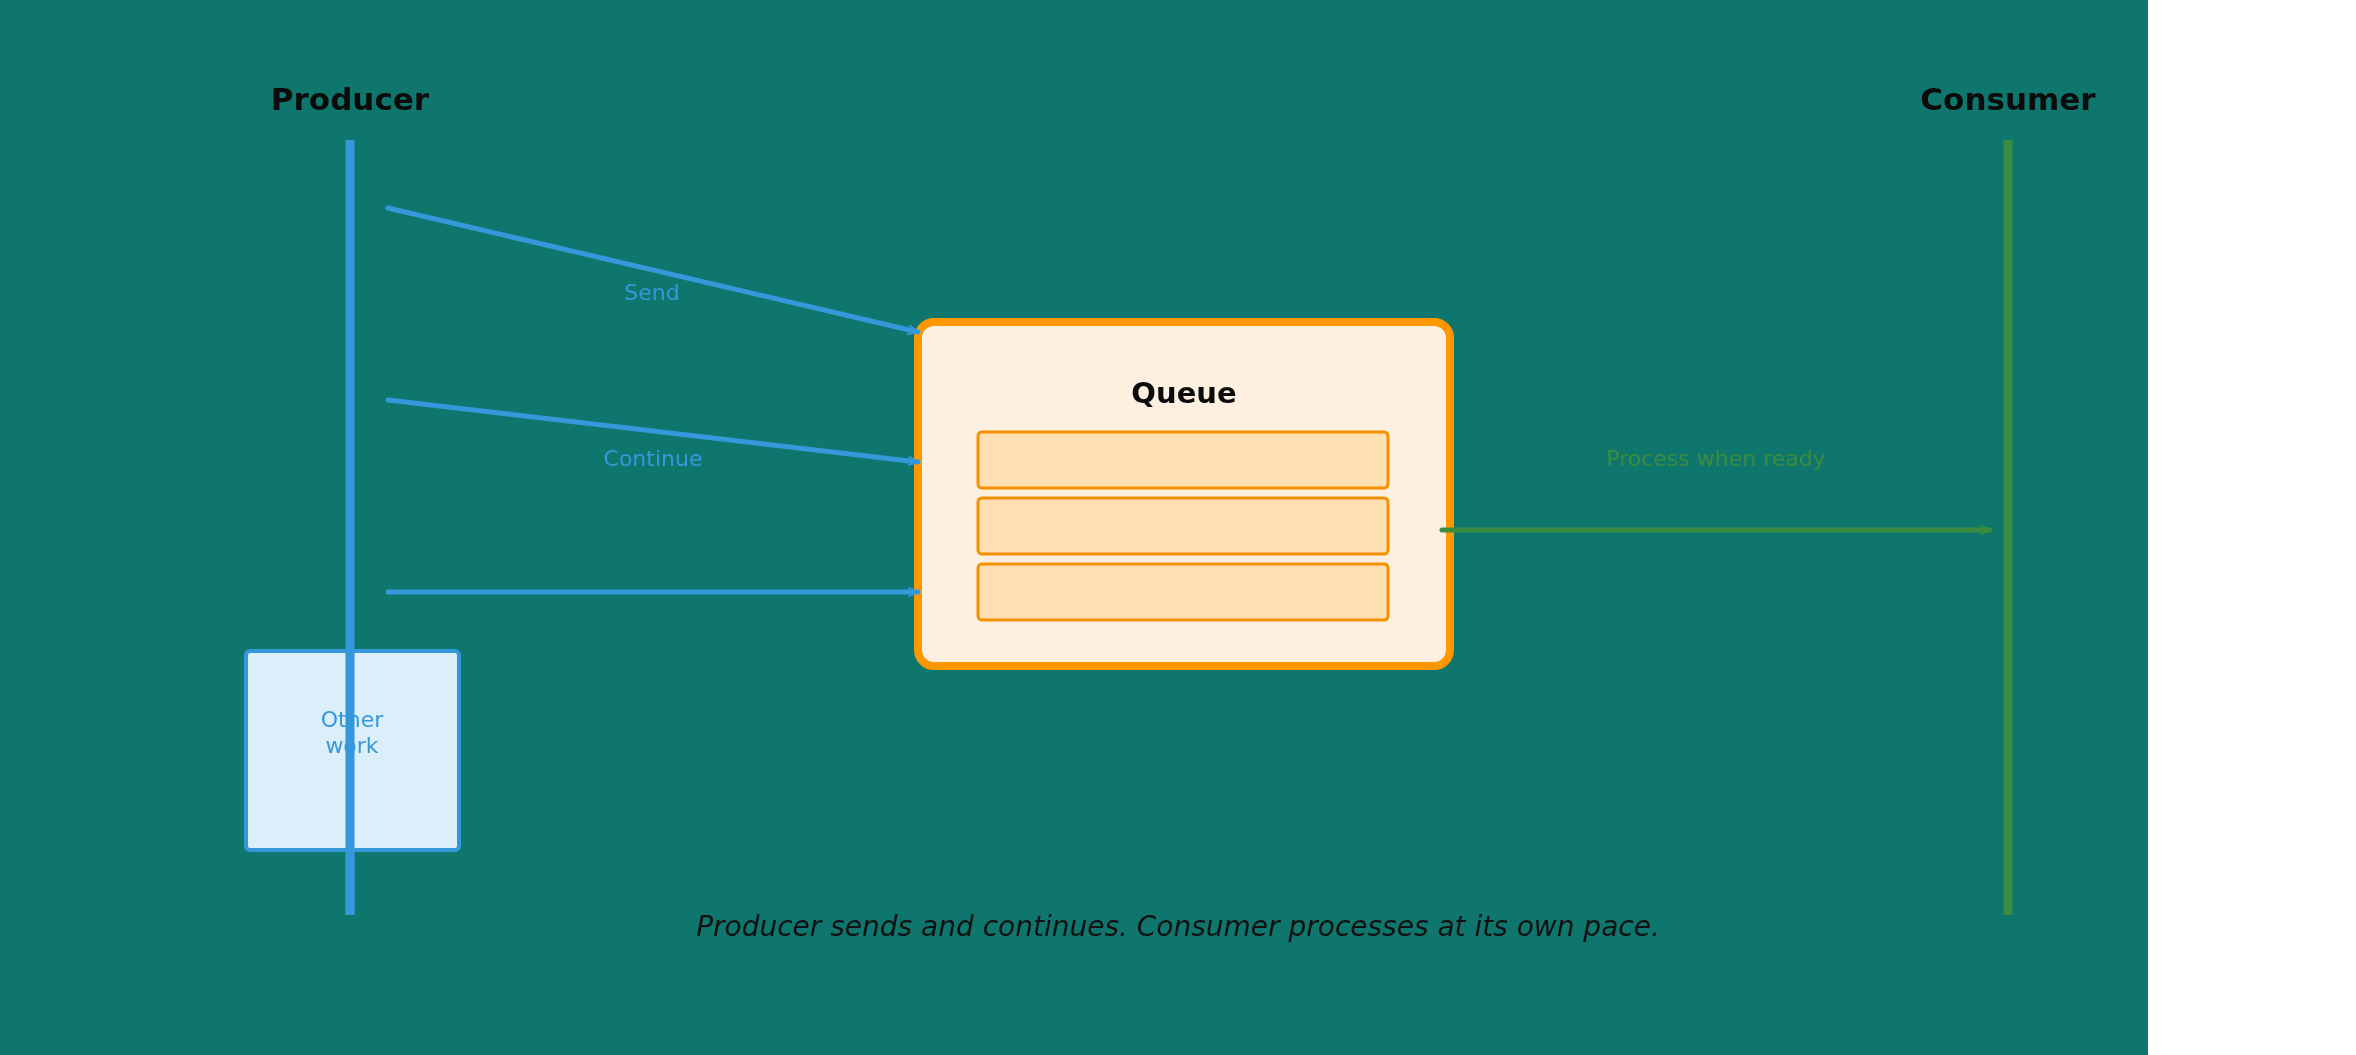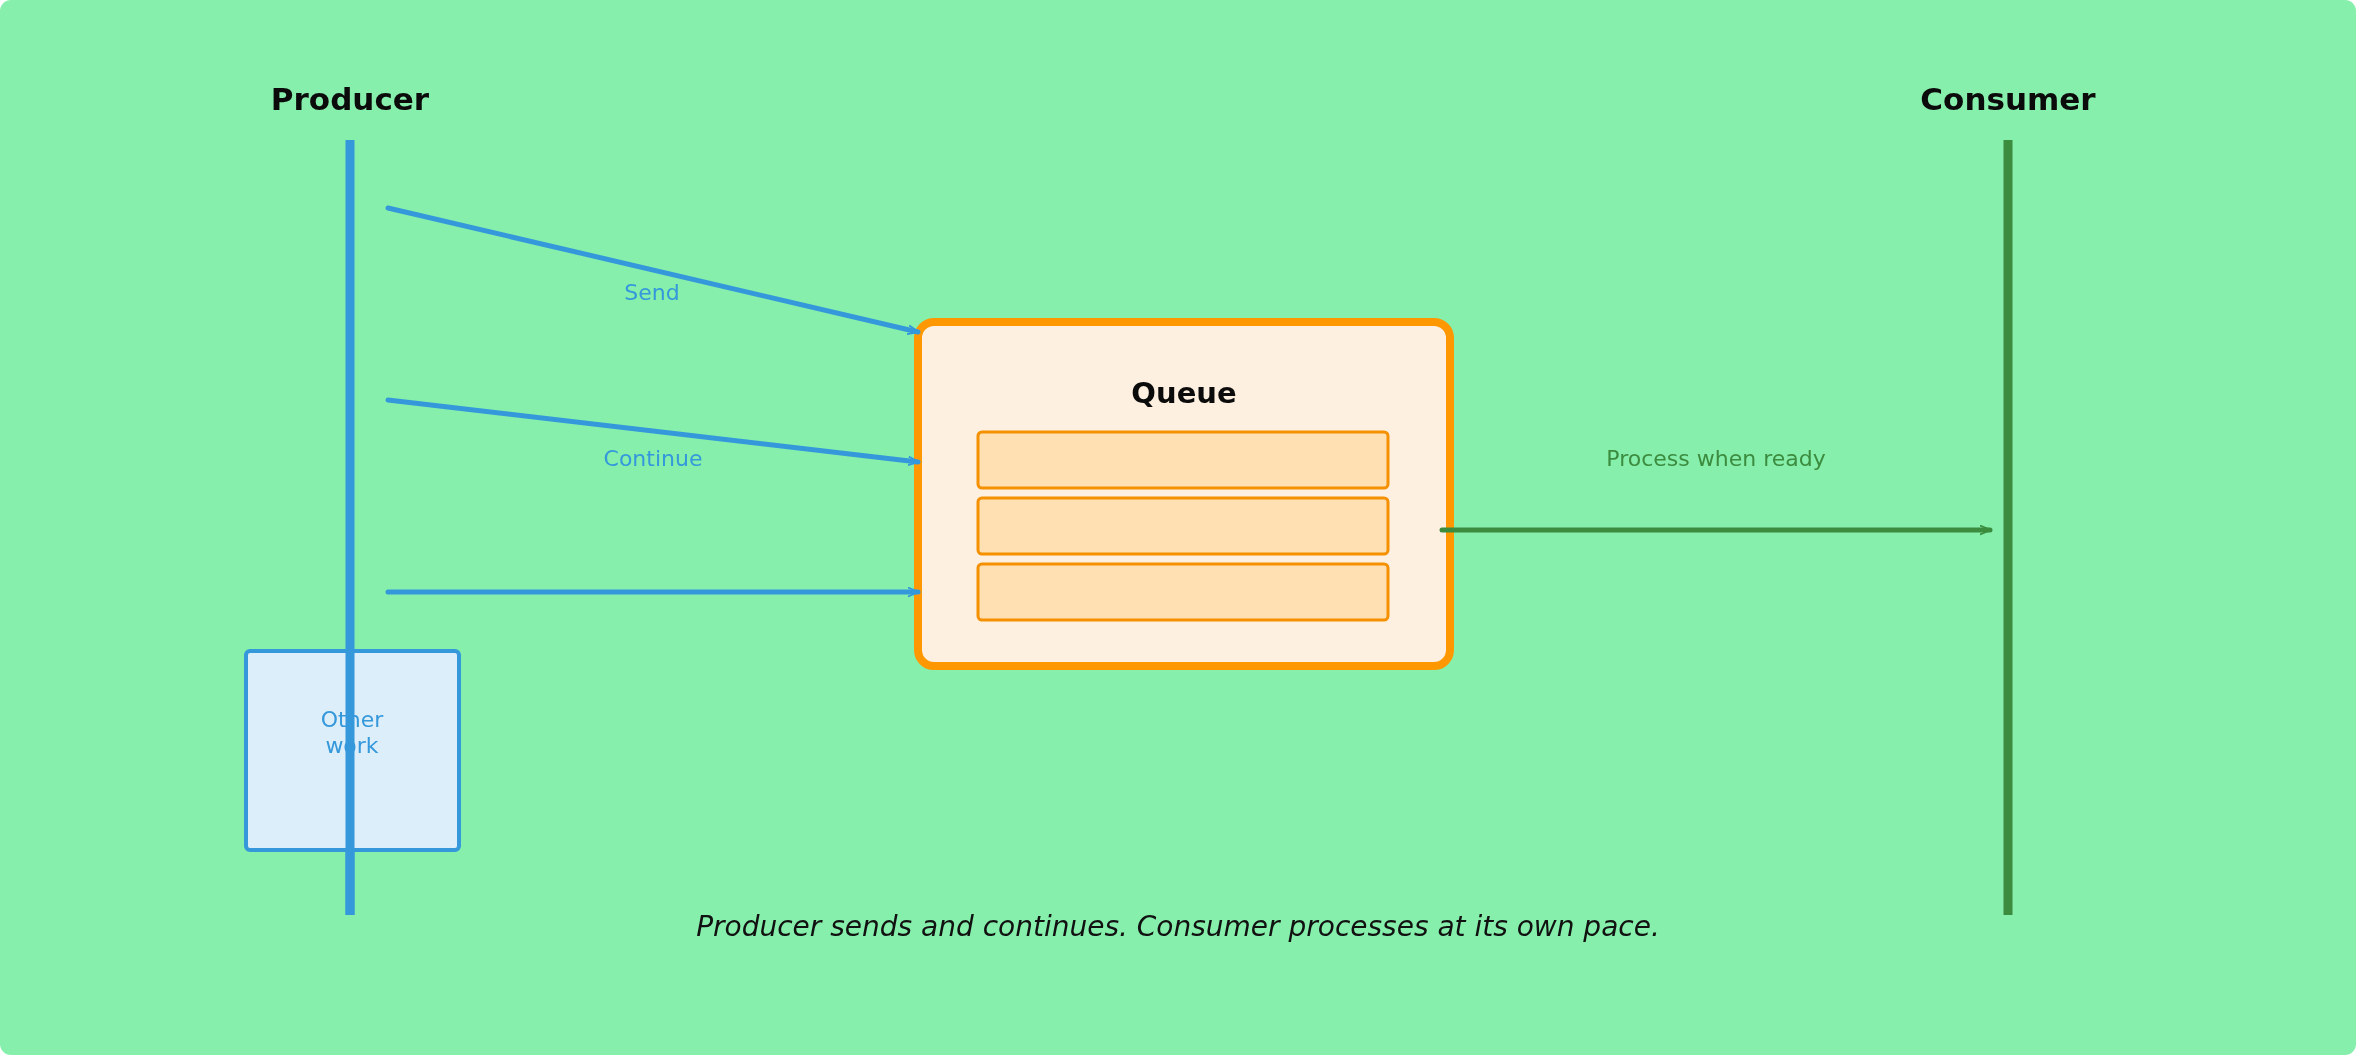--- a/index.html
+++ b/index.html
@@ -8,24 +8,23 @@
     background: #ffffff;
   }
   body {
     width: 2356px;
     height: 1055px;
     font-family: "DejaVu Sans", "Liberation Sans", sans-serif;
     overflow: hidden;
   }
   #canvas {
     position: relative;
-    width: 2356px;
+    width: 2148px;
     height: 1055px;
-    background: #86efac;
-    border-radius: 11px;
+    background: #0f766e;
   }
   #diagram-svg {
     position: absolute;
     left: 0;
     top: 0;
     width: 2356px;
     height: 1055px;
     display: block;
   }
   .actor-label {

